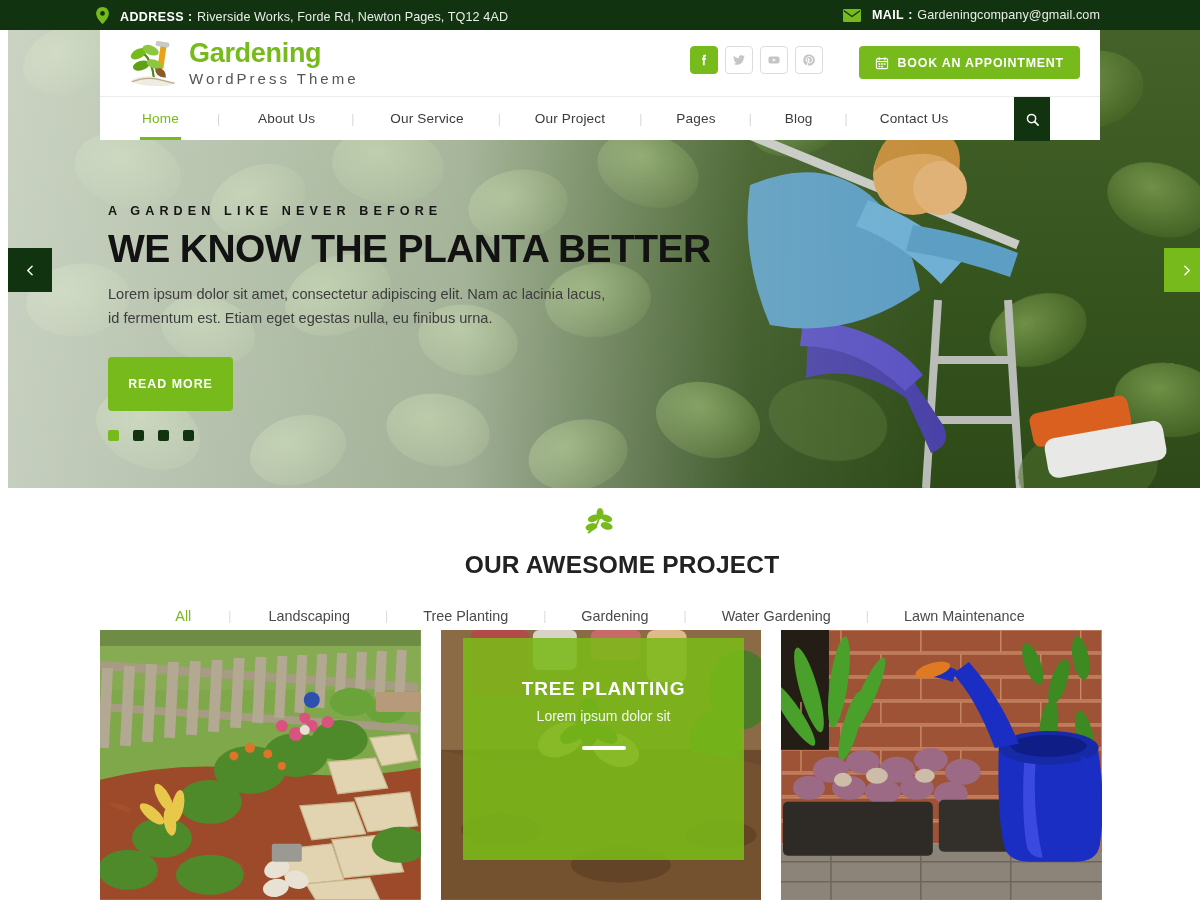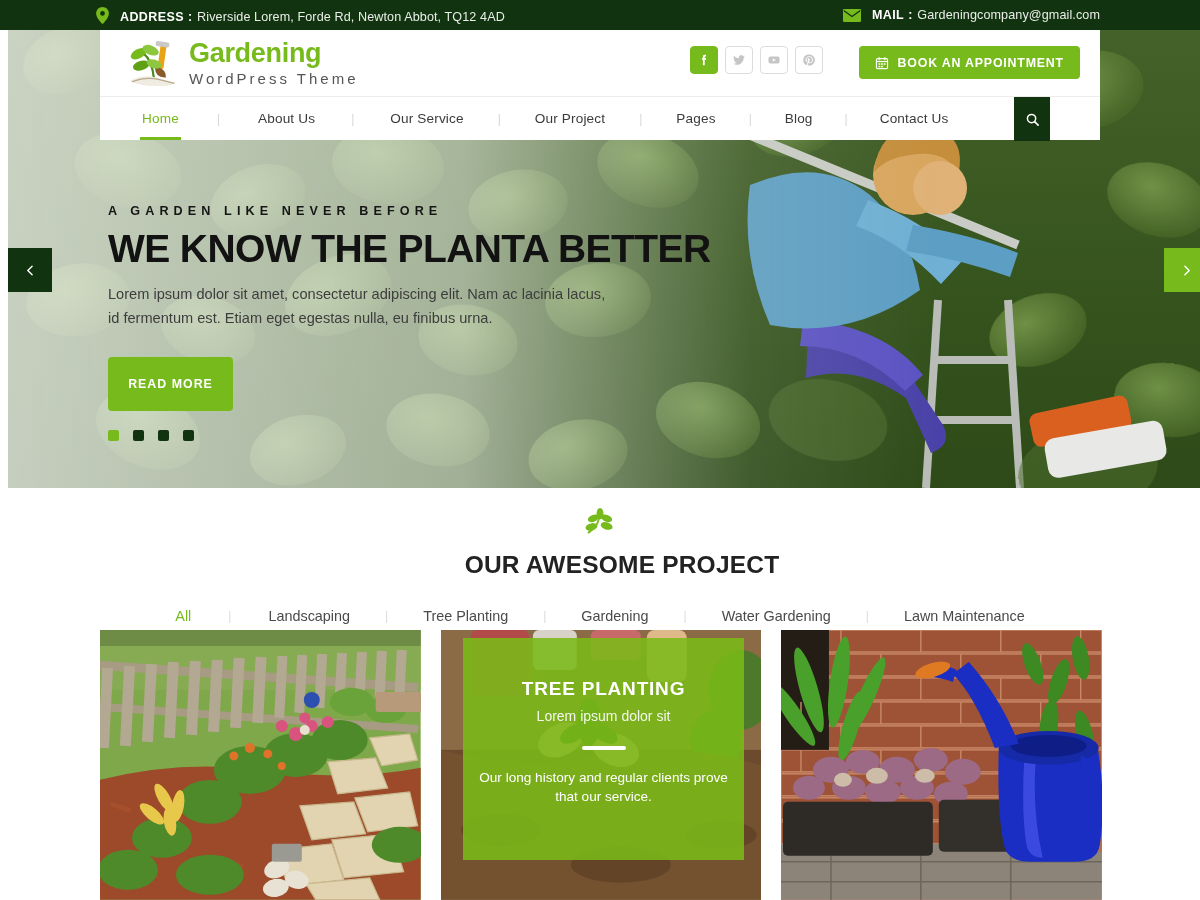--- a/index.html
+++ b/index.html
@@ -293,21 +293,21 @@
   <div class="topbar">
     <div class="topbar-left">
       <span class="tb-icon">
         <svg width="13" height="17" viewBox="0 0 24 32">
           <path d="M12 0C5.4 0 0 5.4 0 12c0 9 12 20 12 20s12-11 12-20C24 5.4 18.6 0 12 0z" fill="#76ba1b"></path>
           <circle cx="12" cy="12" r="4.4" fill="#12330f"></circle>
         </svg>
       </span>
       <span class="tb-label">ADDRESS</span>
       <span class="tb-colon">:</span>
-      <span class="tb-text">Riverside Lorem, Forde Rd, Newton Abbot, TQ12 4AD</span>
+      <span class="tb-text">Riverside Works, Forde Rd, Newton Pages, TQ12 4AD</span>
     </div>
     <div class="topbar-right">
       <span class="tb-icon">
         <svg width="18" height="13" viewBox="0 0 28 20">
           <rect width="28" height="20" rx="2" fill="#76ba1b"></rect>
           <path d="M1.5 2.5 L14 11.5 L26.5 2.5" fill="none" stroke="#12330f" stroke-width="2"></path>
         </svg>
       </span>
       <span class="tb-label">MAIL</span>
       <span class="tb-colon">:</span>
@@ -554,21 +554,20 @@
           <g fill="#3f7a1f">
             <ellipse cx="148" cy="92" rx="12" ry="24"></ellipse>
             <ellipse cx="132" cy="104" rx="14" ry="8" transform="rotate(-30 132 104)"></ellipse>
             <ellipse cx="164" cy="104" rx="14" ry="8" transform="rotate(30 164 104)"></ellipse>
           </g>
         </svg>
         <div class="card-overlay">
           <div class="ov-title">TREE PLANTING</div>
           <div class="ov-sub">Lorem ipsum dolor sit</div>
           <div class="ov-line"></div>
-          <div class="ov-desc">Our long history and regular clients prove that our service.</div>
         </div>
       </div>
 
       <div class="card">
         <svg class="photo" viewBox="0 0 321 270" preserveAspectRatio="xMidYMid slice">
           <rect width="321" height="270" fill="#a85a3c"></rect>
           <g fill="#9e5236" stroke="#c98a68" stroke-width="1.4">
             <rect x="0" y="0" width="321" height="22"></rect>
             <rect x="0" y="24" width="321" height="22"></rect>
             <rect x="0" y="48" width="321" height="22"></rect>

